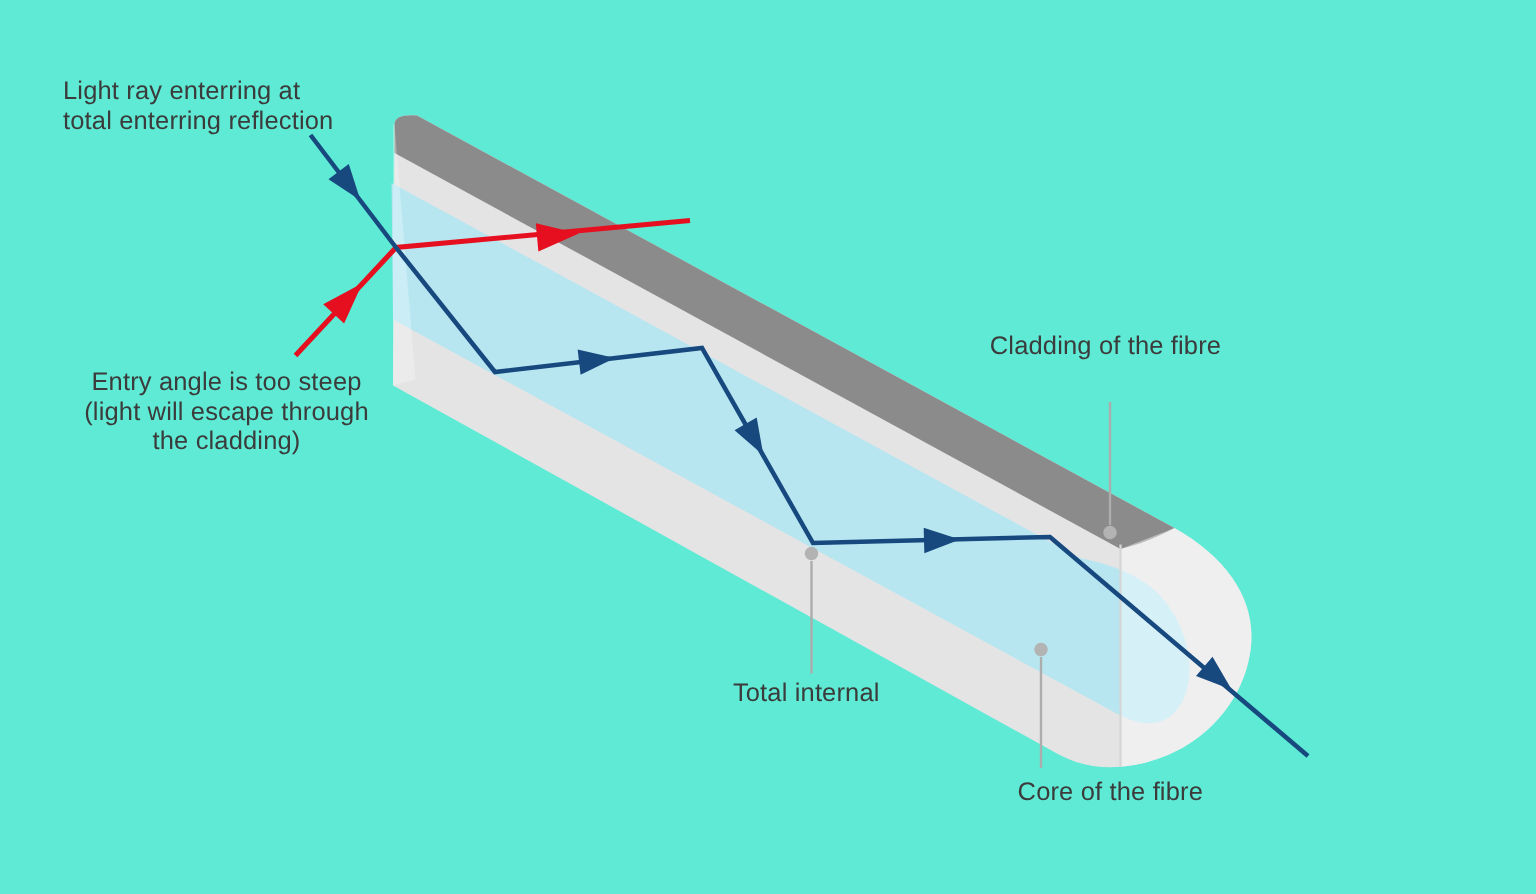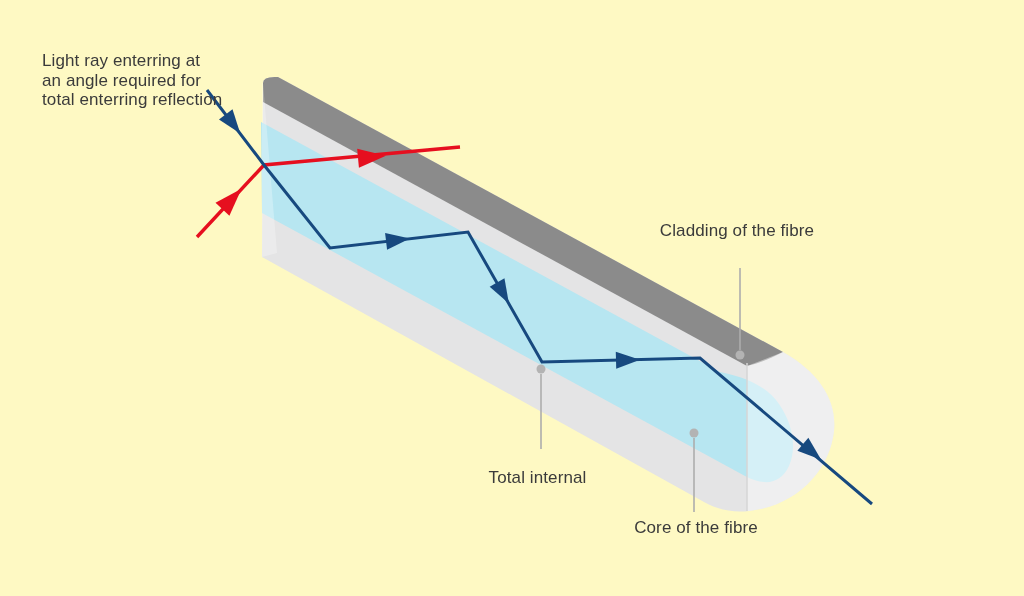--- a/index.html
+++ b/index.html
@@ -1,19 +1,19 @@
 <!DOCTYPE html>
 <html><head>
 <meta charset="utf-8">
 <style>
   html,body{margin:0;padding:0;background:#fff;}
   .stage{
     position:relative;
     width:1024px;height:596px;
-    background:#fef9c3;
+    background:#5eead4;
     font-family:"Liberation Sans", sans-serif;
     overflow:hidden;
   }
   .stage svg{position:absolute;left:0;top:0;}
   .lbl{
     position:absolute;
     font-size:17px;
     line-height:19.5px;
     color:#3b3b3b;
     letter-spacing:0.1px;
@@ -86,30 +86,34 @@
       <polygon points="-12,-8.5 12,0 -12,8.5" fill="#17497f" transform="translate(233,124) rotate(52.8)"></polygon>
       <polygon points="-12,-8.5 12,0 -12,8.5" fill="#17497f" transform="translate(398,240) rotate(-6.6)"></polygon>
       <polygon points="-12,-8.5 12,0 -12,8.5" fill="#17497f" transform="translate(503,293) rotate(60.4)"></polygon>
       <polygon points="-12,-8.5 12,0 -12,8.5" fill="#17497f" transform="translate(628,360) rotate(-1.5)"></polygon>
       <polygon points="-12,-8.5 12,0 -12,8.5" fill="#17497f" transform="translate(812,452) rotate(40.3)"></polygon>
     </g>
   </svg>
 
   <div class="lbl t-left" style="left:42px; top:51px; width:205px;">
     <span>Light ray enterring at</span>
-    <span>an angle required for</span>
     <span>total enterring reflection</span>
   </div>
 
+  <div class="lbl t-center" style="left:40px; top:245px; width:222px;">
+    <span>Entry angle is too steep</span>
+    <span>(light will escape through</span>
+    <span>the cladding)</span>
+  </div>
 
   <div class="lbl t-center" style="left:632px; top:221px; width:210px;">
     <span>Cladding of the fibre</span>
   </div>
 
-  <div class="lbl t-center" style="left:450px; top:468px; width:175px;">
+  <div class="lbl t-center" style="left:450px; top:452px; width:175px;">
     <span>Total internal</span>
   </div>
 
-  <div class="lbl t-center" style="left:590px; top:518px; width:212px;">
+  <div class="lbl t-center" style="left:590px; top:518px; width:212px;text-align:right;">
     <span>Core of the fibre</span>
   </div>
 
 </div>
 
 </body></html>

